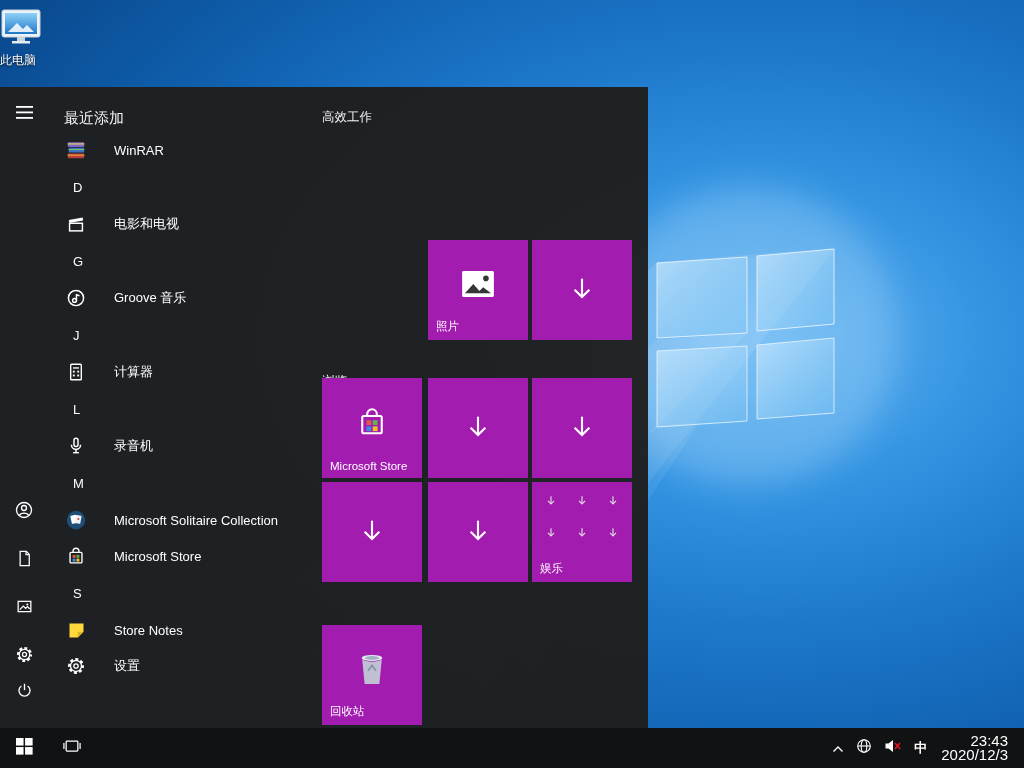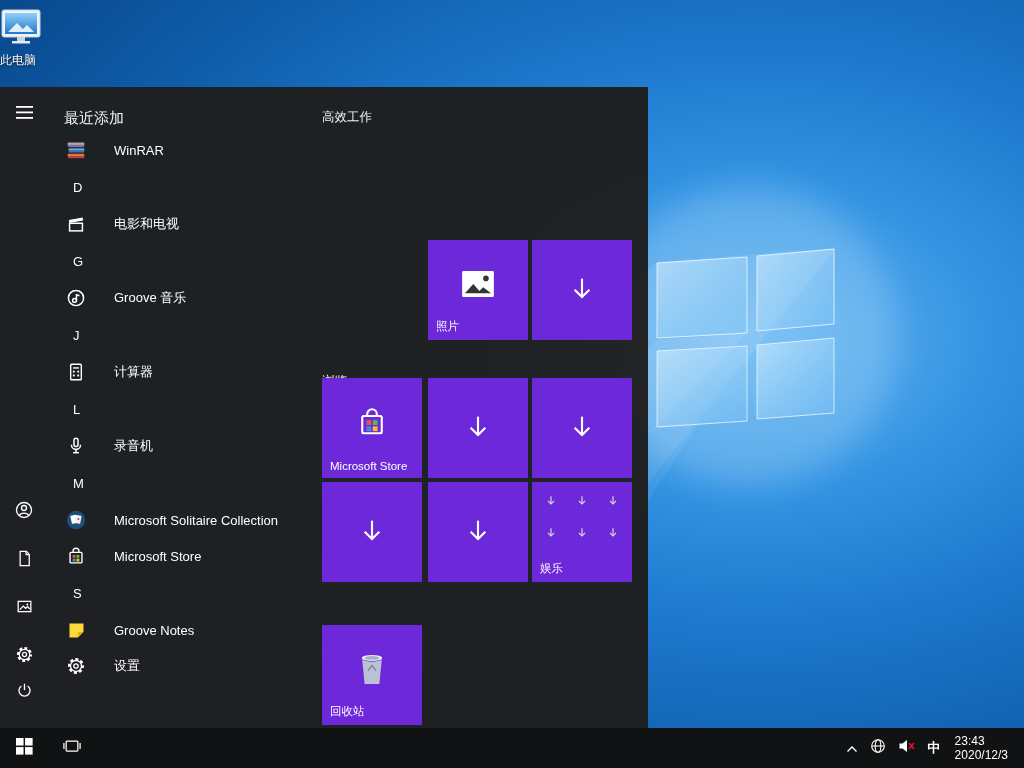--- a/index.html
+++ b/index.html
@@ -54,21 +54,21 @@
     font-size:13px;color:#fff;cursor:default;
   }
   
   .tiles{position:absolute;left:322px;top:0;right:0;height:100%;}
   .group-header{
     position:absolute;left:0;font-size:12.5px;color:#f2f2f2;cursor:default;
   }
   .gh-1{top:22px;}
   .gh-2{top:266px;margin-top:20px;}
   .tile{
-    position:absolute;width:100px;height:100px;background:#6d28d9;cursor:default;
+    position:absolute;width:100px;height:100px;background:#a21caf;cursor:default;
   }
   .tile-label{
     position:absolute;left:8px;bottom:6px;font-size:11.5px;color:#fff;white-space:nowrap;
   }
   .tile-icon{
     position:absolute;left:50%;top:44%;transform:translate(-50%,-50%);
     display:flex;align-items:center;justify-content:center;
   }
   .tile-icon.center{top:50%;}
   .mini-arrow{position:absolute;width:14px;height:14px;}
@@ -87,22 +87,22 @@
   }
   .tray{
     margin-left:auto;display:flex;align-items:center;height:100%;padding-right:8px;
   }
   .tray-btn{
     height:100%;display:flex;align-items:center;justify-content:center;
     padding:0 6px;cursor:default;color:#fff;
   }
   .ime{font-size:13px;font-weight:bold;}
   .clock{
-    display:flex;flex-direction:column;align-items:flex-start;justify-content:center;
-    font-size:12px;line-height:14px;color:#fff;padding:0 8px;height:100%;cursor:default;
+    display:flex;flex-direction:column;align-items:flex-end;justify-content:center;
+    font-size:15px;line-height:14px;color:#fff;padding:0 8px;height:100%;cursor:default;
   }
 </style>
 </head>
 <body>
 
 <div class="wallpaper">
   <svg width="1024" height="768" viewBox="0 0 1024 768">
     <defs>
       <linearGradient id="ray" x1="1" y1="0" x2="0" y2="1">
         <stop offset="0" stop-color="#ffffff" stop-opacity="0.30"></stop>
@@ -321,21 +321,21 @@
       <span>S</span>
     </div>
 
     <div class="app-row">
       <span class="app-ico">
         <svg width="21" height="21" viewBox="0 0 24 24">
           <path d="M4 4h16v9.5L13.5 20H4z" fill="#ffd83b"></path>
           <path d="M20 13.5L13.5 20v-6.5z" fill="#d9b321"></path>
         </svg>
       </span>
-      <span class="app-label">Groove Notes</span>
+      <span class="app-label">Store Notes</span>
     </div>
 
     <div class="app-row">
       <span class="app-ico">
         <svg width="20" height="20" viewBox="0 0 24 24" fill="none" stroke="#fff">
           <circle cx="12" cy="12" r="8" stroke-width="3.2" stroke-dasharray="3.6 2.7" stroke-dashoffset="1.2"></circle>
           <circle cx="12" cy="12" r="6.6" stroke-width="1.6"></circle>
           <circle cx="12" cy="12" r="2.6" stroke-width="1.6"></circle>
         </svg>
       </span>

